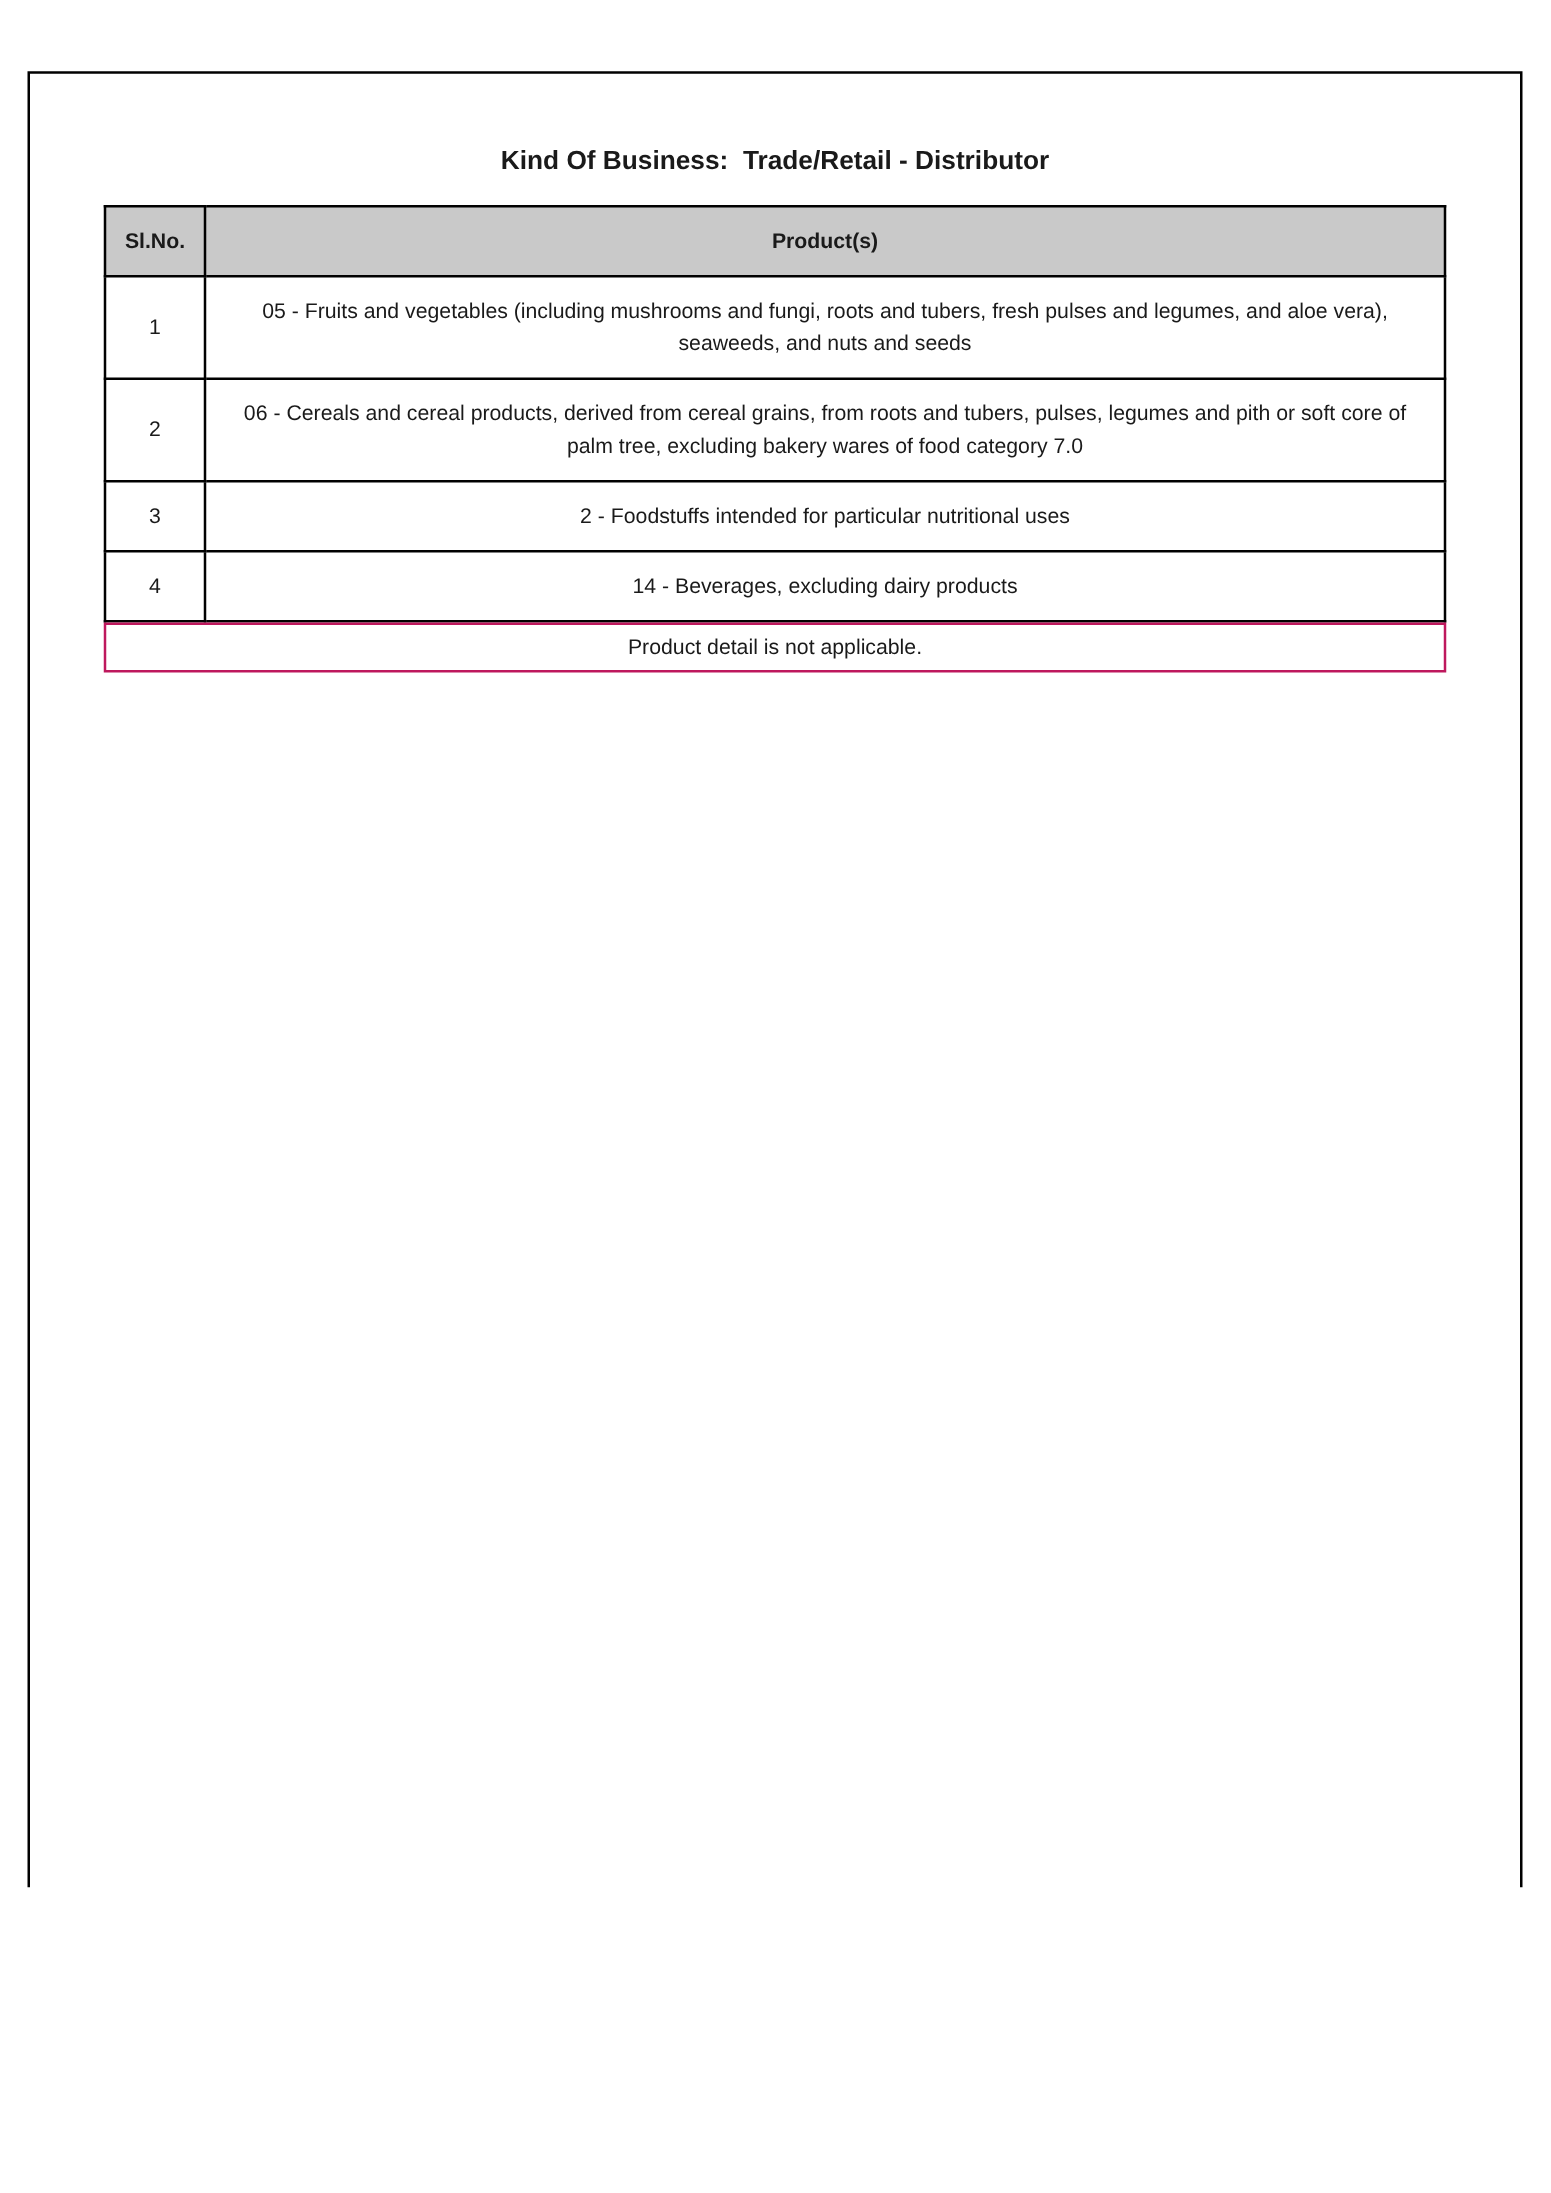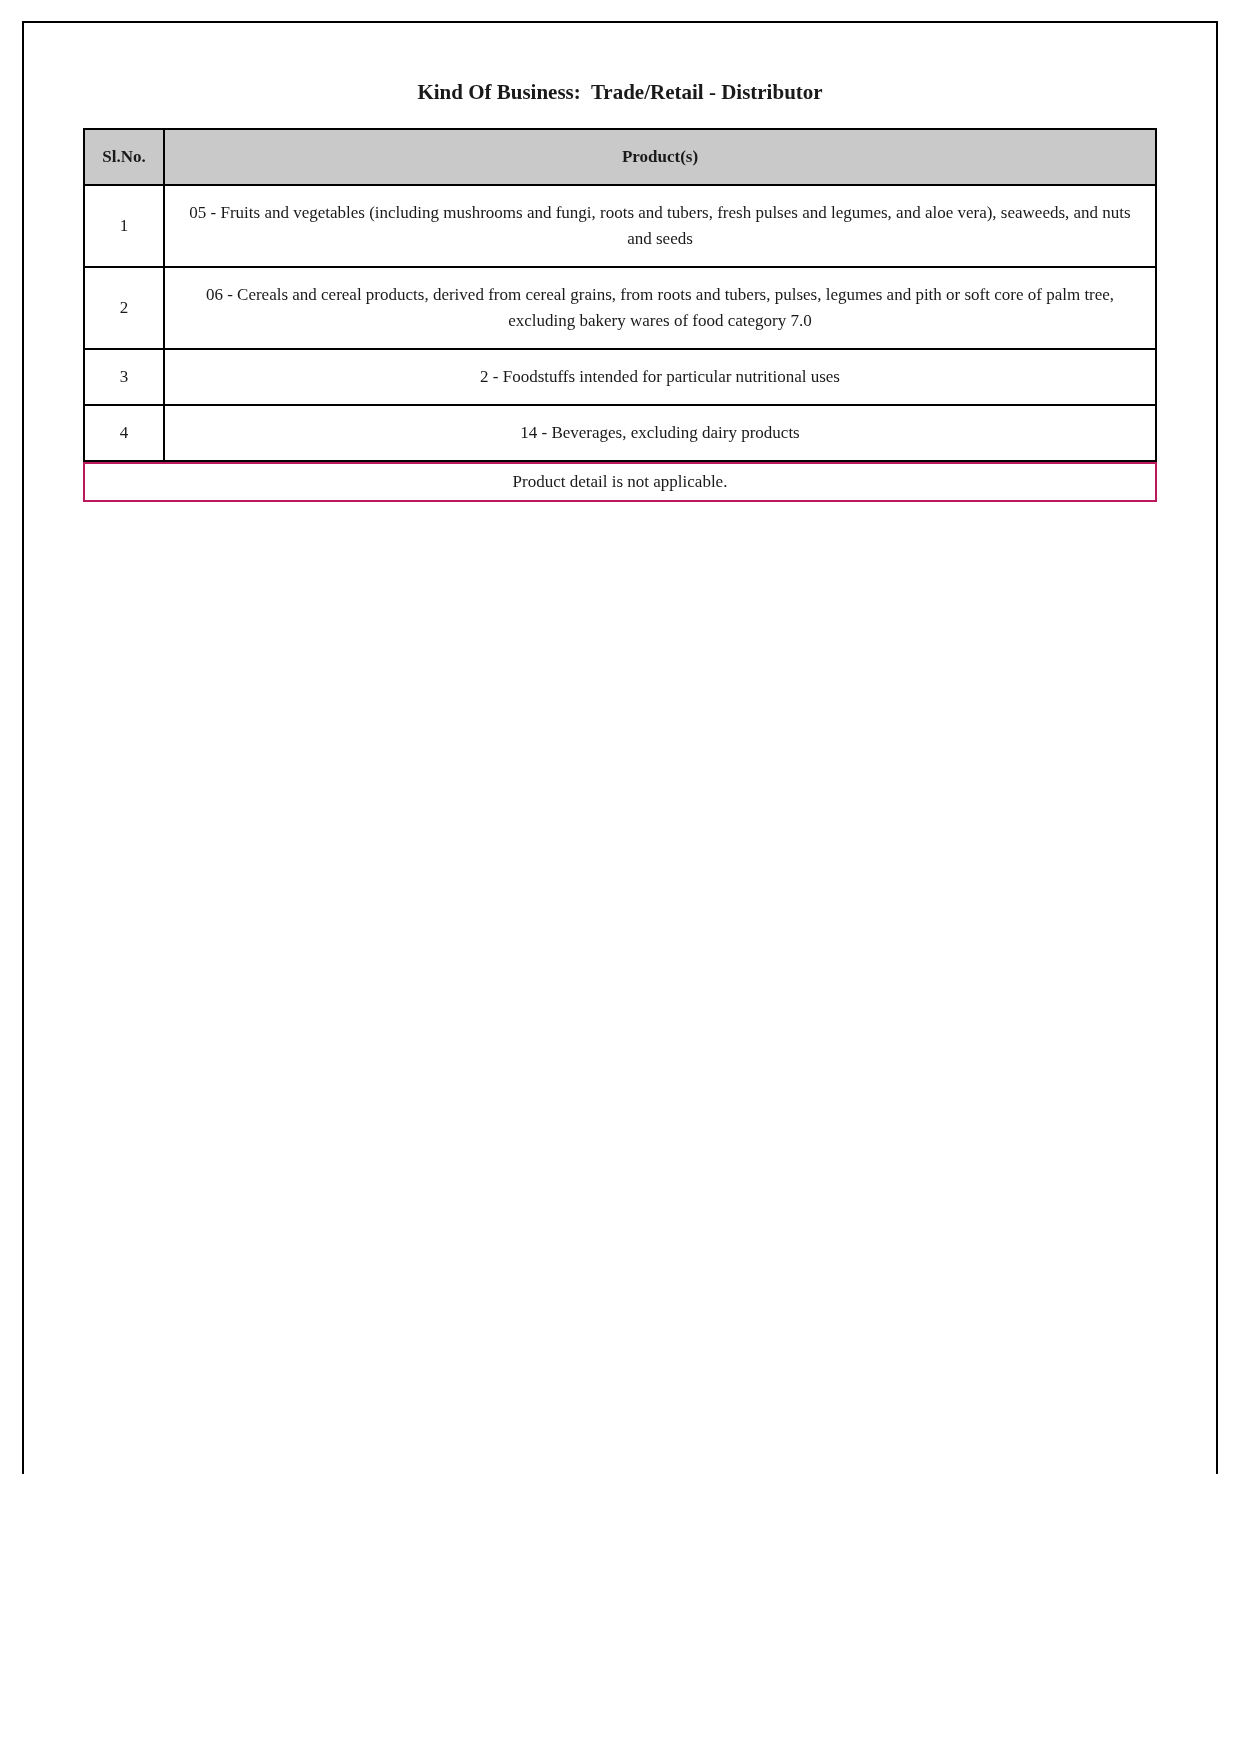--- a/index.html
+++ b/index.html
@@ -5,23 +5,24 @@
   html, body {
     margin: 0;
     padding: 0;
     background: #ffffff;
   }
   .page {
     position: relative;
     width: 1241px;
     height: 1474px;
     background: #ffffff;
-    font-family: Liberation Serif, serif;
+    font-family: Liberation Sans, sans-serif;
     color: #1a1a1a;
     overflow: hidden;
+    margin-top: 36px;
   }
   .frame {
     position: absolute;
     left: 22px;
     top: 21px;
     width: 1196px;
     height: 1708px;
     box-sizing: border-box;
     border: 2px solid #000000;
   }

